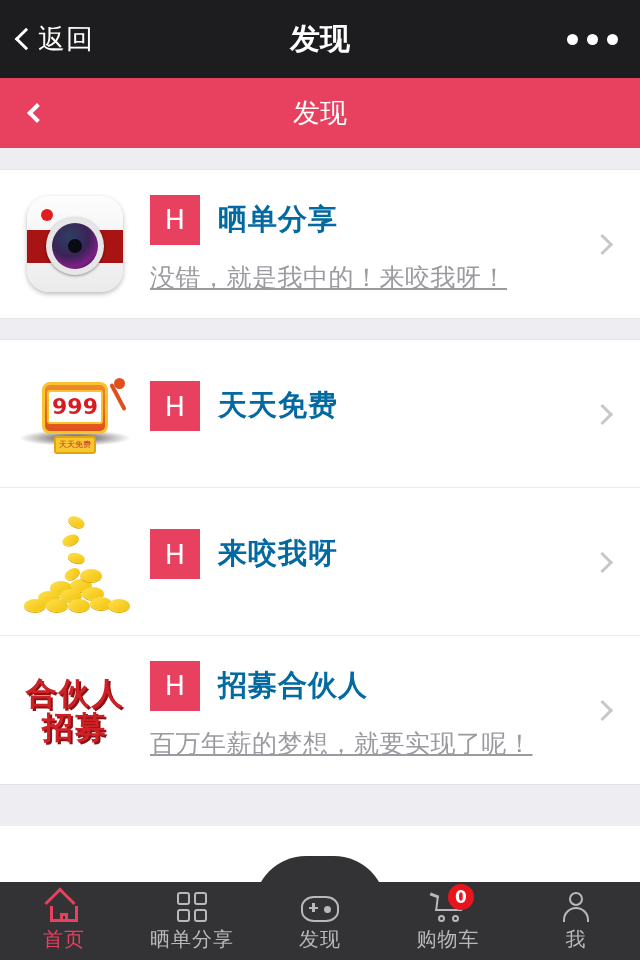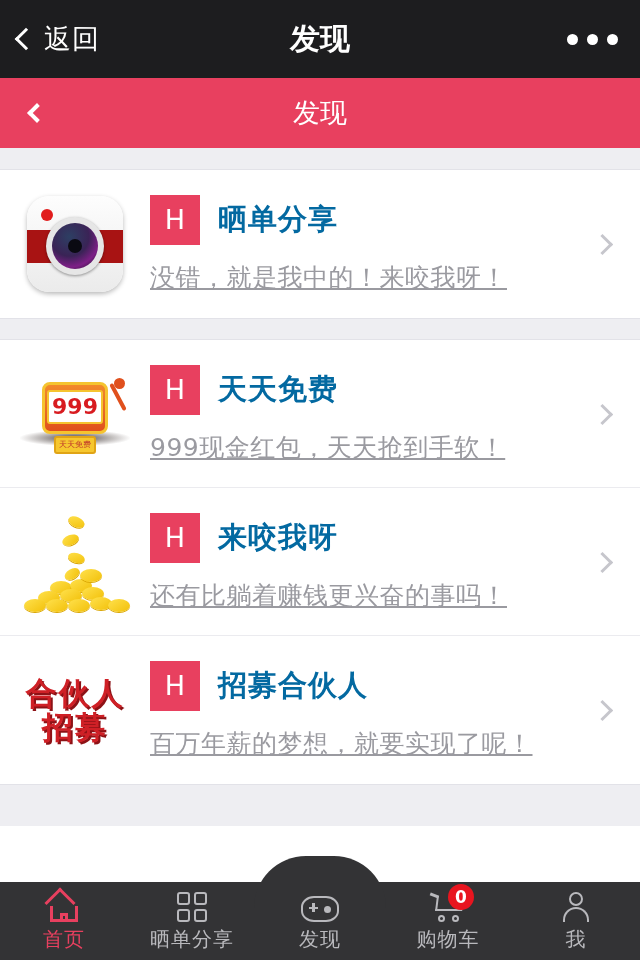--- a/index.html
+++ b/index.html
@@ -9,21 +9,21 @@
     background:#ffffff; overflow:hidden;
   }
   .phone{ position:relative; width:640px; height:960px; background:#ffffff; }
 
   
   .sysbar{
     height:78px; background:#1d1d1f; display:flex; align-items:center;
     position:relative;
   }
   .sysbar-back{
-    display:flex; align-items:center; gap:6px; padding-left:18px;
+    display:flex; align-items:center; gap:0; padding-left:18px;
     color:#ffffff; cursor:pointer;
   }
   .chev-left{
     width:16px; height:16px; border-left:3.5px solid #fff; border-bottom:3.5px solid #fff;
     transform:rotate(45deg); display:block;
   }
   .sysbar-back-label{ font-size:27px; color:#fff; letter-spacing:1px; margin-left:4px;}
   .sysbar-title{
     position:absolute; left:0; right:0; text-align:center;
     font-size:30px; font-weight:bold; color:#ffffff; pointer-events:none;
@@ -263,21 +263,20 @@
           <span class="plate">
             <em>天天免费</em>
           </span>
         </div>
       </div>
       <div class="row-body">
         <div class="row-head">
           <span class="hbadge">H</span>
           <span class="row-title">天天免费</span>
         </div>
-        <div class="row-sub">999现金红包，天天抢到手软！</div>
       </div>
       <span class="chev-right"></span>
     </div>
 
     <div class="row with-line">
       <div class="thumb">
         <div class="ic-coins">
           <span class="c" style="left:52px;top:4px;width:17px;height:10px;transform:rotate(25deg)"></span>
           <span class="c" style="left:46px;top:22px;width:17px;height:10px;transform:rotate(-20deg)"></span>
           <span class="c" style="left:52px;top:40px;width:17px;height:10px;transform:rotate(15deg)"></span>
@@ -295,21 +294,20 @@
             <span class="c" style="left:92px;top:86px"></span>
             <span class="c" style="left:64px;top:56px"></span>
           </span>
         </div>
       </div>
       <div class="row-body">
         <div class="row-head">
           <span class="hbadge">H</span>
           <span class="row-title">来咬我呀</span>
         </div>
-        <div class="row-sub">还有比躺着赚钱更兴奋的事吗！</div>
       </div>
       <span class="chev-right"></span>
     </div>
 
     <div class="row">
       <div class="thumb">
         <div class="ic-partner">
           <span>合伙人</span>
           <span>招募</span>
         </div>

